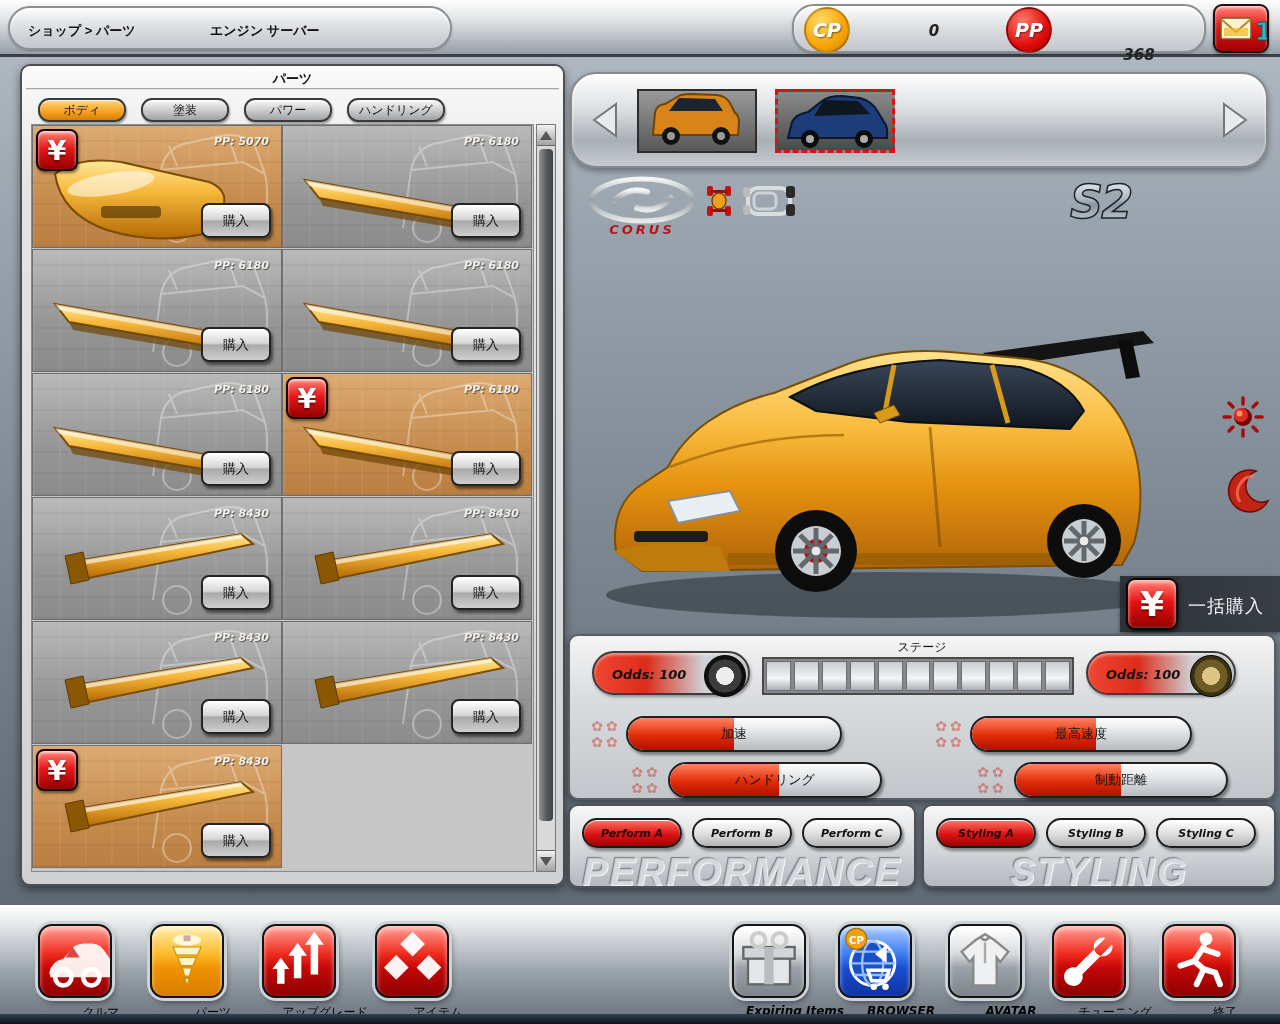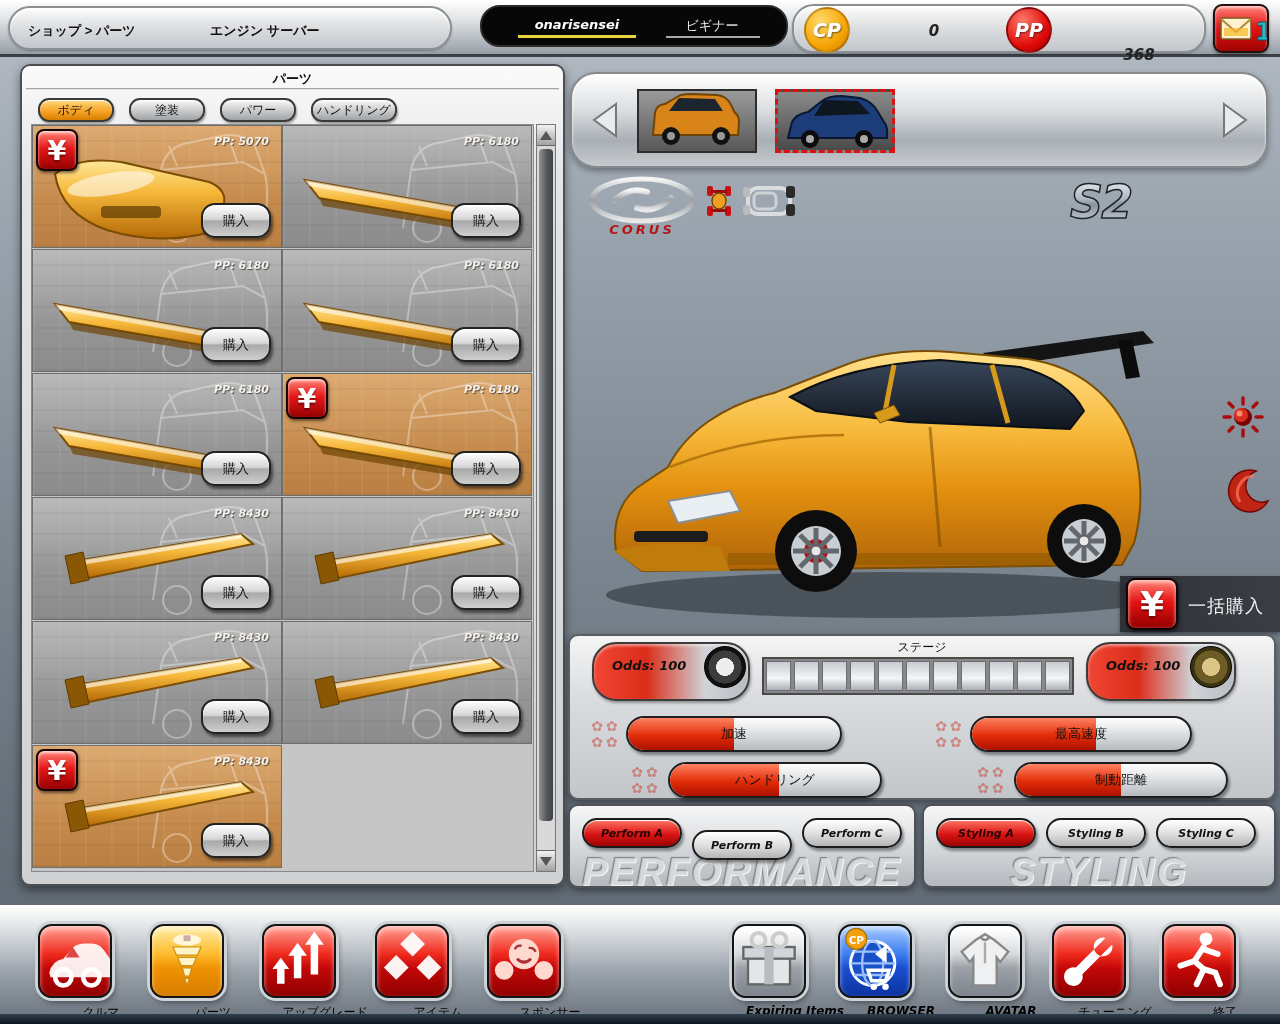--- a/index.html
+++ b/index.html
@@ -36,37 +36,37 @@
     border:2px solid #201010;box-sizing:border-box;cursor:pointer;
     background:linear-gradient(180deg,#ff8276,#e31414 48%,#9e0202);
     box-shadow:inset 0 2px 3px rgba(255,255,255,.65),0 2px 3px rgba(0,0,0,.4);}
   
   .parts-panel{position:absolute;left:20px;top:64px;width:545px;height:822px;border-radius:10px;
     border:2px solid #4c5054;box-sizing:border-box;box-shadow:0 4px 10px rgba(0,0,0,.45);
     background:linear-gradient(180deg,#fbfbfb,#e3e4e6 14%,#cfd1d3);}
   .parts-title{position:absolute;left:0;top:4px;width:100%;text-align:center;font-size:13px;font-weight:bold;color:#111;}
   .parts-head-line{position:absolute;left:4px;top:22px;right:4px;height:2px;background:linear-gradient(180deg,#888,#fff);}
   .tabs{position:absolute;left:16px;top:32px;height:22px;display:flex;gap:15px;}
-  .tab{min-width:64px;height:20px;padding:0 4px;border-radius:11px;border:2px solid #3a3a3a;
+  .tab{min-width:64px;height:20px;padding:0 10px;border-radius:11px;border:2px solid #3a3a3a;
     font-size:12px;color:#111;display:flex;align-items:center;justify-content:center;cursor:pointer;
     background:linear-gradient(180deg,#fafafa,#c9c9c9 55%,#9fa3a7);
     box-shadow:inset 0 1px 1px #fff,1px 2px 2px rgba(0,0,0,.35);}
   .tab.active{background:linear-gradient(180deg,#ffd87e,#f6a224 58%,#d87f02);}
   .grid{position:absolute;left:9px;top:58px;width:503px;height:748px;background:#c6c6c6;
     border:1px solid #8a8a8a;box-sizing:border-box;overflow:hidden;}
   .cell{position:absolute;width:250px;height:123px;border:1px solid #6f6f6f;box-sizing:border-box;overflow:hidden;
     background:linear-gradient(180deg,#b9b9b9,#969696 60%,#8b8b8b);}
   .cell .pattern{position:absolute;inset:0;opacity:.5;background-image:
     repeating-linear-gradient(90deg,rgba(255,255,255,.10) 0 2px,transparent 2px 26px),
     repeating-linear-gradient(0deg,rgba(0,0,0,.08) 0 2px,transparent 2px 21px);}
   .cell.hl{background:linear-gradient(180deg,#dcaa72,#c68c4e 60%,#b97f42);}
   .cell .ghost{position:absolute;right:6px;top:2px;opacity:.55;}
   .cell .price{position:absolute;top:9px;right:12px;font:italic bold 11px "DejaVu Sans",sans-serif;
     color:#f4f0ea;text-shadow:1px 1px 1px rgba(0,0,0,.55);}
-  .buy{position:absolute;right:10px;bottom:9px;width:66px;height:31px;border-radius:14px;border:2px solid #222;
+  .buy{position:absolute;right:10px;bottom:9px;width:66px;height:31px;border-radius:8px;border:2px solid #222;
     font-size:13px;color:#111;display:flex;align-items:center;justify-content:center;cursor:pointer;
     background:linear-gradient(180deg,#ffffff,#d6d6d6 46%,#a9a9a9 52%,#cfcfcf);
     box-shadow:inset 0 1px 1px #fff,2px 3px 3px rgba(0,0,0,.5);}
   .yen{position:absolute;left:3px;top:3px;width:42px;height:42px;border-radius:8px;border:2px solid #140404;
     box-sizing:border-box;display:flex;align-items:center;justify-content:center;cursor:pointer;
     color:#fff;font:bold 27px "DejaVu Sans",sans-serif;text-shadow:0 2px 2px rgba(0,0,0,.45);
     background:linear-gradient(180deg,#ff8376,#e51818 46%,#970000);
     box-shadow:inset 0 2px 3px rgba(255,255,255,.7),1px 2px 3px rgba(0,0,0,.5);}
   .scrollbar{position:absolute;right:7px;top:58px;width:20px;height:748px;background:#d9d9d9;
     border:1px solid #777;box-sizing:border-box;}
@@ -96,21 +96,21 @@
     color:#fff;font:bold 34px "DejaVu Sans",sans-serif;text-shadow:0 2px 2px rgba(0,0,0,.45);
     background:linear-gradient(180deg,#ff8376,#e51212 46%,#940000);
     box-shadow:inset 0 2px 4px rgba(255,255,255,.7),1px 2px 4px rgba(0,0,0,.6);}
   .bulk-label{position:absolute;left:68px;top:18px;font-size:18px;color:#f2f2f2;letter-spacing:1px;}
   
   .stage-panel{position:absolute;left:568px;top:634px;width:708px;height:166px;border-radius:10px;
     border:2px solid #5a5e62;box-sizing:border-box;
     background:linear-gradient(180deg,#f5f5f5,#dadcdf 38%,#c2c6ca);
     box-shadow:0 3px 7px rgba(0,0,0,.4);}
   .stage-title{position:absolute;left:0;top:3px;width:100%;text-align:center;font-size:12px;color:#111;}
-  .odds{position:absolute;top:6px;height:59px;border-radius:24px;border:2px solid #3c3c3c;box-sizing:border-box;
+  .odds{position:absolute;top:15px;height:44px;border-radius:24px;border:2px solid #3c3c3c;box-sizing:border-box;
     background:linear-gradient(90deg,#ef4633,#dc2d1a 34%,#cfd3d7 72%,#b9bdc1);
     box-shadow:inset 0 2px 3px rgba(255,255,255,.5),1px 2px 3px rgba(0,0,0,.35);}
   .odds-label{position:absolute;left:18px;top:14px;font:italic bold 13px "DejaVu Sans",sans-serif;color:#111;}
   .tire{position:absolute;right:2px;top:2px;width:40px;height:40px;border-radius:50%;border:1px solid #000;
     background:radial-gradient(circle,#ededed 0 31%,#3c3c3c 32% 58%,#101010 59%);}
   .tire.gold{background:radial-gradient(circle,#ddc685 0 31%,#6e5c28 32% 58%,#3a3110 59%);}
   .segbar{position:absolute;left:192px;top:21px;width:312px;height:38px;border:2px solid #4a4a4a;
     box-sizing:border-box;background:#888;display:flex;gap:3px;padding:2px;}
   .seg{flex:1;background:linear-gradient(180deg,#c7cbcf,#f4f6f8 58%,#a9afb5);border:1px solid #6a6e72;box-sizing:border-box;}
   .statbar{position:absolute;height:36px;border-radius:18px;border:2px solid #1e1e1e;box-sizing:border-box;
@@ -155,26 +155,20 @@
 </head>
 <body>
 
 <div id="stage">
 
   <div class="topbar">
     <div class="pill breadcrumb-pill">
       <div class="breadcrumb">ショップ &gt; パーツ</div>
       <div class="server">エンジン サーバー</div>
     </div>
-    <div class="idpill">
-      <div class="username">onarisensei</div>
-      <div class="rank">ビギナー</div>
-      <div class="xp-yellow"></div>
-      <div class="xp-gray"></div>
-    </div>
     <div class="pill curr-pill">
       <div class="coin cp">CP</div>
       <div class="curr-val v0">0</div>
       <div class="coin pp">PP</div>
       <div class="curr-val v1">368</div>
     </div>
     <div class="mailbtn">
       <svg width="52" height="45" viewBox="0 0 52 45">
         <rect x="6" y="12" width="30" height="21" rx="2" fill="#fdf2d0" stroke="#7a5a20" stroke-width="1.5"></rect>
         <path d="M6 13 L21 26 L36 13" fill="none" stroke="#b08830" stroke-width="2"></path>
@@ -664,21 +658,21 @@
           <div class="statfill" style="width: 50%;"></div>
           <div class="statlabel">制動距離</div>
         </div>
       </div>
   </div>
 
   <div class="subpanel perf">
     <div class="watermark">PERFORMANCE</div>
     <div id="perfbtns">
         <div class="pillbtn active" style="left: 12px; width: 100px;">Perform A</div>
-        <div class="pillbtn" style="left: 122px; width: 100px; margin-top: 12px;">Perform B</div>
+        <div class="pillbtn" style="left: 122px; width: 100px;">Perform B</div>
         <div class="pillbtn" style="left: 232px; width: 100px;">Perform C</div>
       </div>
   </div>
   <div class="subpanel styl">
     <div class="watermark">STYLING</div>
     <div id="stylbtns">
         <div class="pillbtn active" style="left: 12px; width: 100px;">Styling A</div>
         <div class="pillbtn" style="left: 122px; width: 100px;">Styling B</div>
         <div class="pillbtn" style="left: 232px; width: 100px;">Styling C</div>
       </div>
@@ -703,29 +697,20 @@
             <path d="M42,52 v-32 h-6 l10,-14 10,14 h-6 v32 z" transform="scale(.8) translate(8,0)"></path>
           </g>
         </svg><div class="toollabel">アップグレード</div></div>
       <div class="toolbtn red" style="left: 375px;"><svg width="70" height="70" viewBox="0 0 60 60">
           <g fill="#fff" opacity=".95">
             <rect x="23" y="8" width="15" height="15" transform="rotate(45 30.5 15.5)"></rect>
             <rect x="9" y="28" width="15" height="15" transform="rotate(45 16.5 35.5)"></rect>
             <rect x="37" y="28" width="15" height="15" transform="rotate(45 44.5 35.5)"></rect>
           </g>
         </svg><div class="toollabel">アイテム</div></div>
-      <div class="toolbtn red" style="left: 487px;"><svg width="70" height="70" viewBox="0 0 60 60">
-          <g fill="#ffd8d0">
-            <circle cx="30" cy="24" r="13"></circle>
-            <circle cx="13" cy="38" r="8"></circle>
-            <circle cx="47" cy="38" r="8"></circle>
-          </g>
-          <path d="M22,20 q2,-4 6,-3 M34,19 q4,-1 6,3" stroke="#a33" stroke-width="2" fill="none"></path>
-          <path d="M24,28 q6,6 12,0" stroke="#a33" stroke-width="2.5" fill="none"></path>
-        </svg><div class="toollabel">スポンサー</div></div>
       <div class="toolbtn silver" style="left: 732px;"><svg width="70" height="70" viewBox="0 0 60 60">
           <rect x="12" y="26" width="36" height="24" fill="#e4e7ea" stroke="#666" stroke-width="2"></rect>
           <rect x="8" y="18" width="44" height="10" fill="#d2d6da" stroke="#666" stroke-width="2"></rect>
           <rect x="26" y="18" width="8" height="32" fill="#b8bcc0"></rect>
           <circle cx="21" cy="12" r="6" fill="none" stroke="#ccc" stroke-width="3.5"></circle>
           <circle cx="39" cy="12" r="6" fill="none" stroke="#ccc" stroke-width="3.5"></circle>
         </svg><div class="toollabel latin">Expiring Items</div></div>
       <div class="toolbtn blue" style="left: 838px;"><svg width="70" height="70" viewBox="0 0 60 60">
           <circle cx="28" cy="32" r="19" fill="#1850c8" stroke="#fff" stroke-width="2.5"></circle>
           <ellipse cx="28" cy="32" rx="9" ry="19" fill="none" stroke="#9cc0ff" stroke-width="2"></ellipse>

